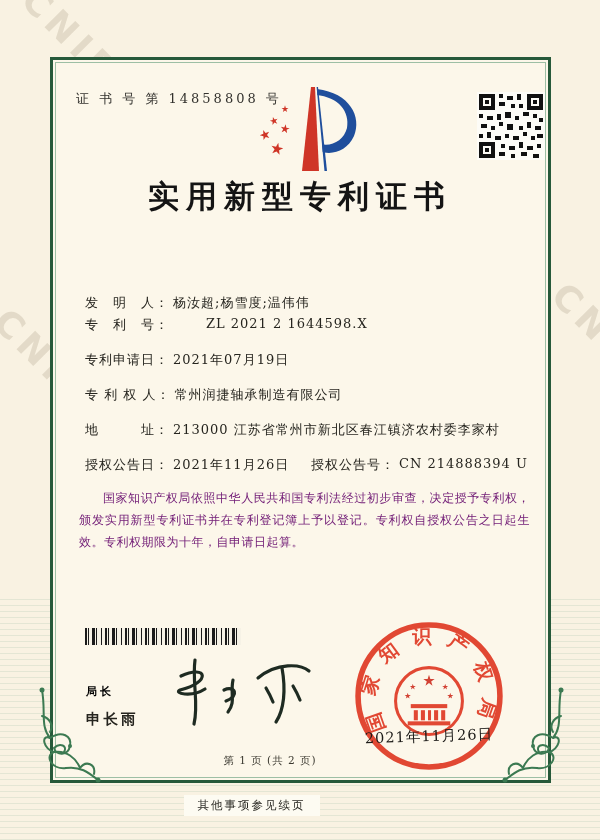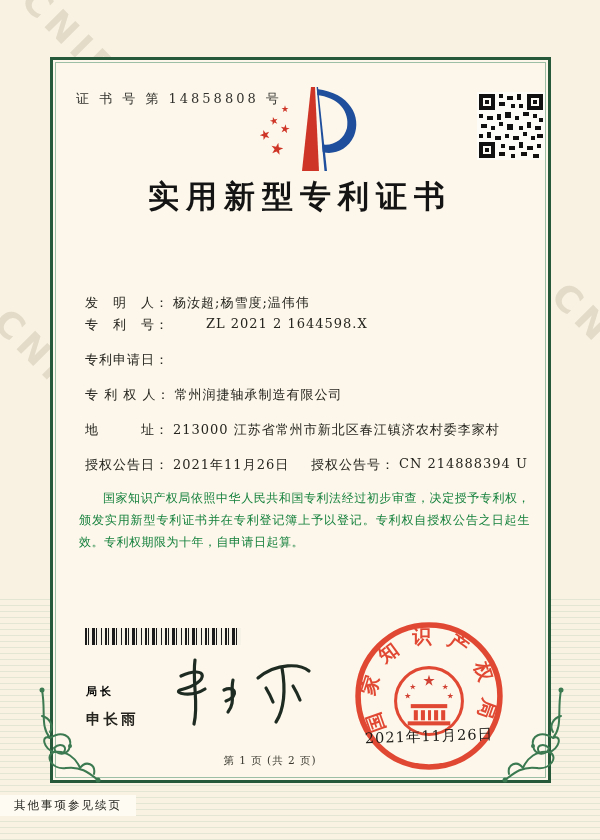--- a/index.html
+++ b/index.html
@@ -44,21 +44,21 @@
   .field-row {
     position:absolute; left:85px; width:446px; font-size:13px; color:#26251f;
     display:flex; white-space:nowrap; font-weight:500;
   }
   .field-row .lbl { letter-spacing:1px; }
   .field-row .val { letter-spacing:1px; margin-left:4px; }
   .pair-a { display:inline-flex; width:226px; }
   .pair-b { display:inline-flex; }
   .body-text {
     position:absolute; left:79px; top:487px; width:451px; font-size:12px;
-    line-height:22px; color:#15803d; text-align:justify; letter-spacing:0.5px;
+    line-height:22px; color:#701a75; text-align:justify; letter-spacing:0.5px;
   }
   .body-text p { text-indent:2em; }
   .barcode {
     position:absolute; left:85px; top:628px; width:156px; height:17px;
     background:repeating-linear-gradient(90deg,
       #1b1b1b 0 2px, #f6f2e6 2px 3px, #1b1b1b 3px 4px, #f6f2e6 4px 7px,
       #1b1b1b 7px 10px, #f6f2e6 10px 11px, #1b1b1b 11px 12px, #f6f2e6 12px 16px,
       #1b1b1b 16px 17px, #f6f2e6 17px 20px);
   }
   .director-label {
@@ -74,21 +74,21 @@
   .seal-date {
     position:absolute; left:353px; top:727px; width:152px; text-align:center;
     font-size:14.5px; color:#1c1b18; letter-spacing:1px; transform:rotate(-2deg);
     font-weight:500;
   }
   .page-info {
     position:absolute; left:0; top:754px; width:540px; text-align:center;
     font-size:10.5px; color:#3a382f; letter-spacing:1px;
   }
   .footer-note-wrap {
-    position:absolute; left:0; top:794px; width:503px; text-align:left;
+    position:absolute; left:0; top:794px; width:503px; text-align:center;
   }
   .footer-note {
     display:inline-block; background:#fdfbf2; padding:3px 14px;
     font-size:11.5px; color:#2b2a24; letter-spacing:2px;
   }
   .ornament { position:absolute; pointer-events:none; }
   .orn-bl { left:36px; top:686px; }
   .orn-br { left:485px; top:686px; transform:scaleX(-1); }
 </style>
 </head>
@@ -194,20 +194,21 @@
     <div class="field-row" style="top:294px;">
       <span class="lbl">发　明　人：</span>
       <span class="val">杨汝超;杨雪度;温伟伟</span>
     </div>
     <div class="field-row" style="top:316px;gap:33px;">
       <span class="lbl">专　利　号：</span>
       <span class="val">ZL 2021 2 1644598.X</span>
     </div>
     <div class="field-row" style="top:351px;">
       <span class="lbl">专利申请日：</span>
+      <span class="val">2021年07月19日</span>
     </div>
     <div class="field-row" style="top:386px;">
       <span class="lbl">专 利 权 人：</span>
       <span class="val">常州润捷轴承制造有限公司</span>
     </div>
     <div class="field-row" style="top:421px;">
       <span class="lbl">地　　　址：</span>
       <span class="val">213000 江苏省常州市新北区春江镇济农村委李家村</span>
     </div>
     <div class="field-row" style="top:456px;">

